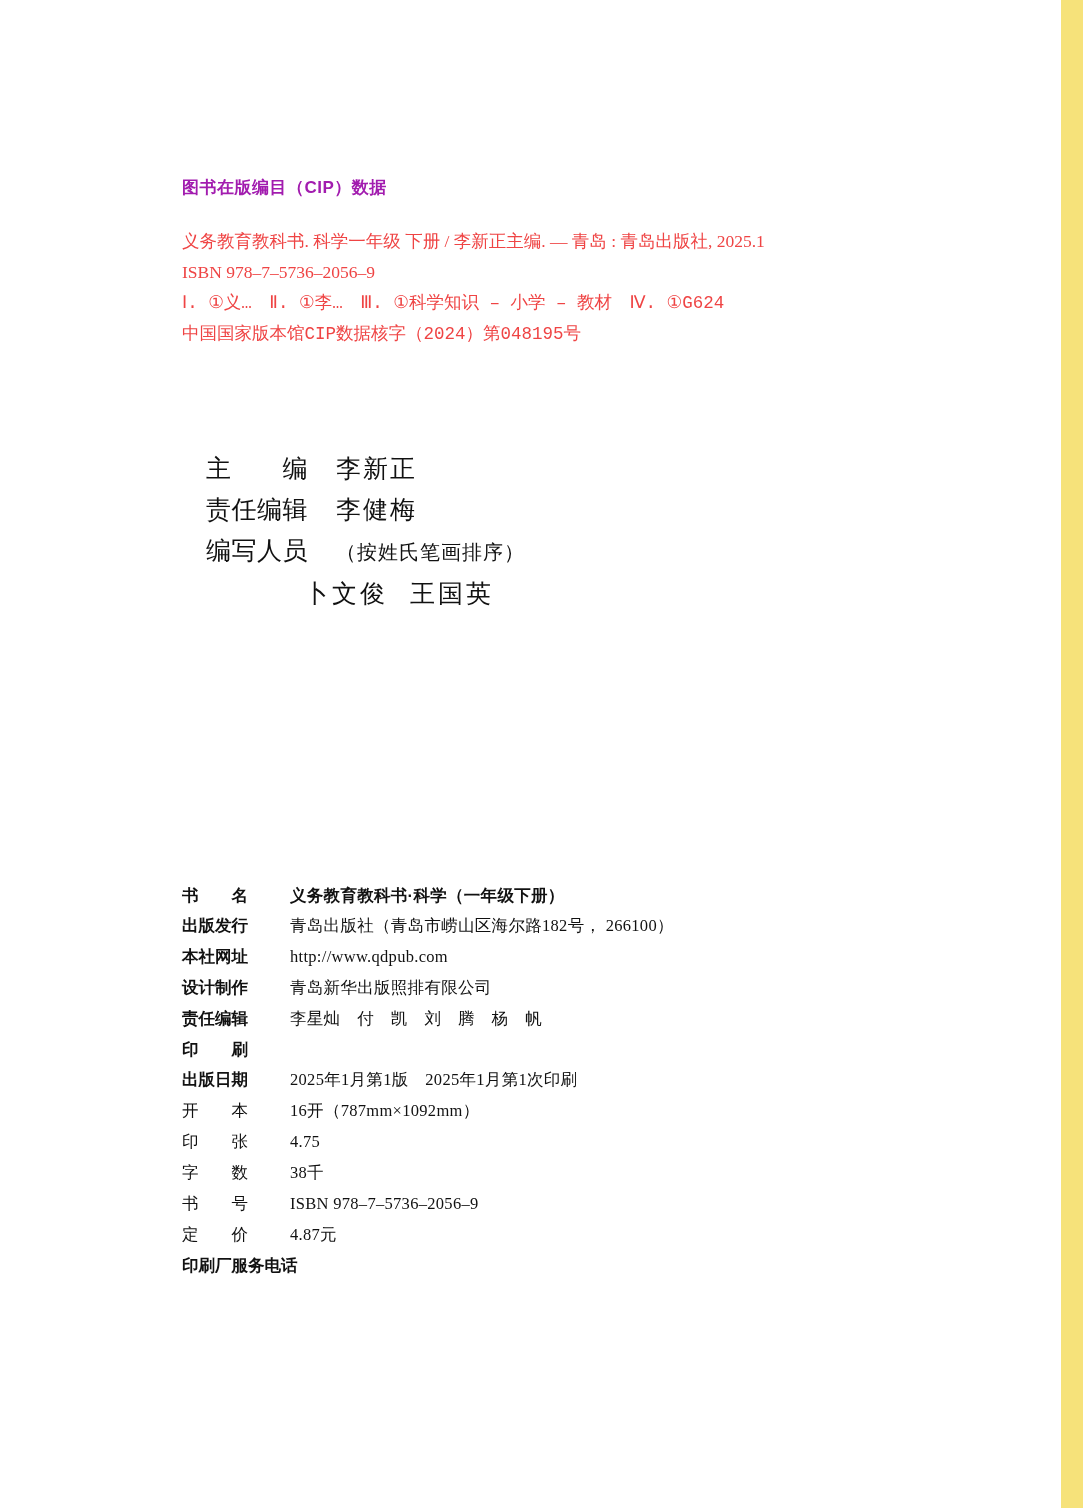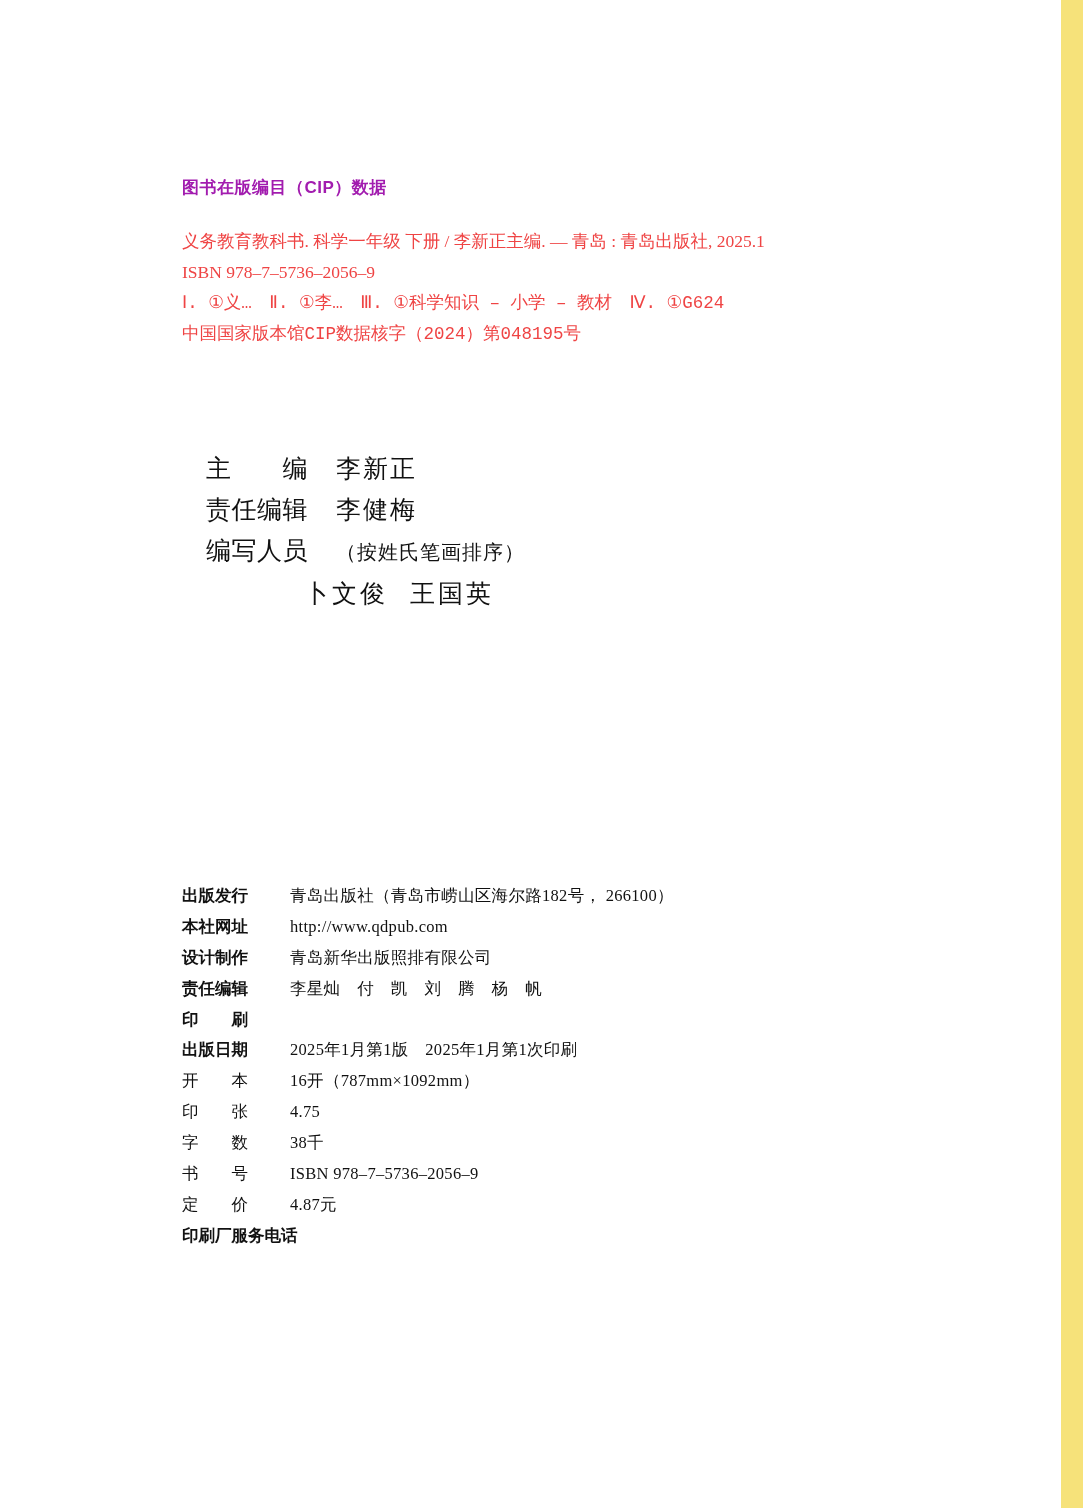--- a/index.html
+++ b/index.html
@@ -183,20 +183,24 @@
       </div>
       <div class="row indent">
         <span class="ed-names">卜文俊</span>
         <span class="ed-names"><span class="sp"></span></span>
         <span class="ed-names">王国英</span>
       </div>
     </div>
 
     <div class="colophon">
 
+      <div class="crow">
+        <span class="c-label">书　　名</span>
+        <span class="c-value" style="font-family:'Liberation Sans', sans-serif; font-weight:bold;">义务教育教科书·科学（一年级下册）</span>
+      </div>
 
       <div class="crow">
         <span class="c-label">出版发行</span>
         <span class="c-value">青岛出版社（青岛市崂山区海尔路182号， 266100）</span>
       </div>
 
       <div class="crow">
         <span class="c-label">本社网址</span>
         <span class="c-value">http://www.qdpub.com</span>
       </div>

